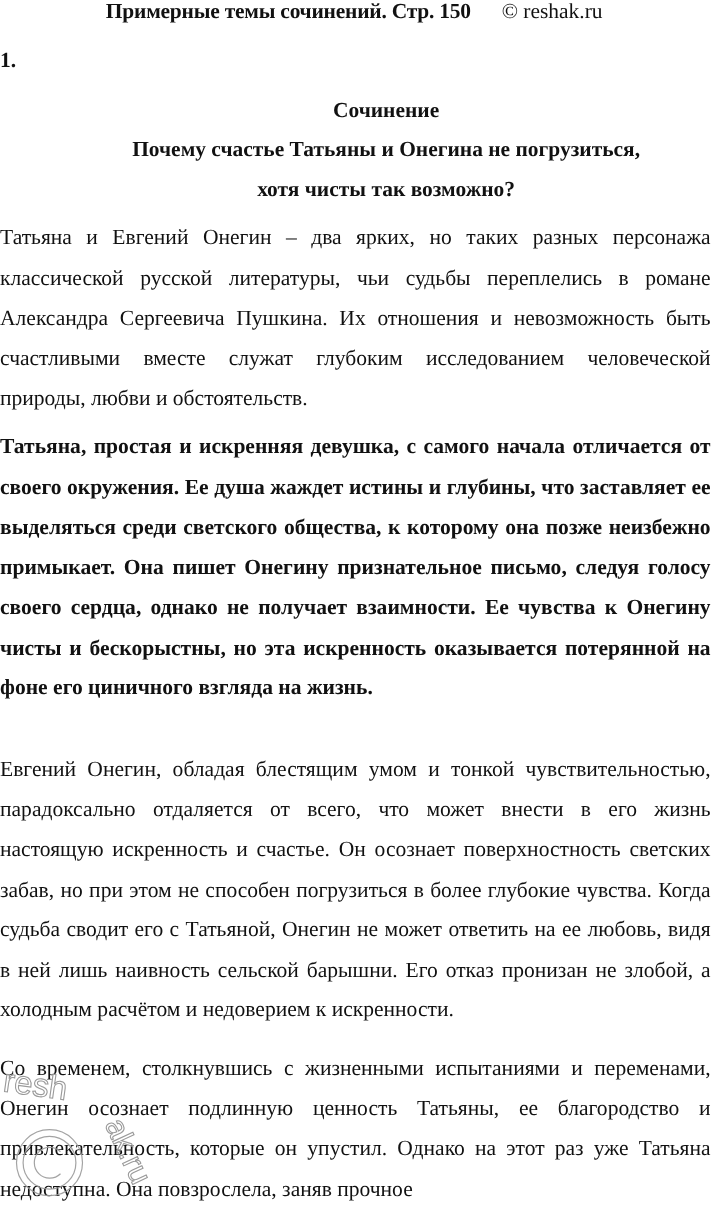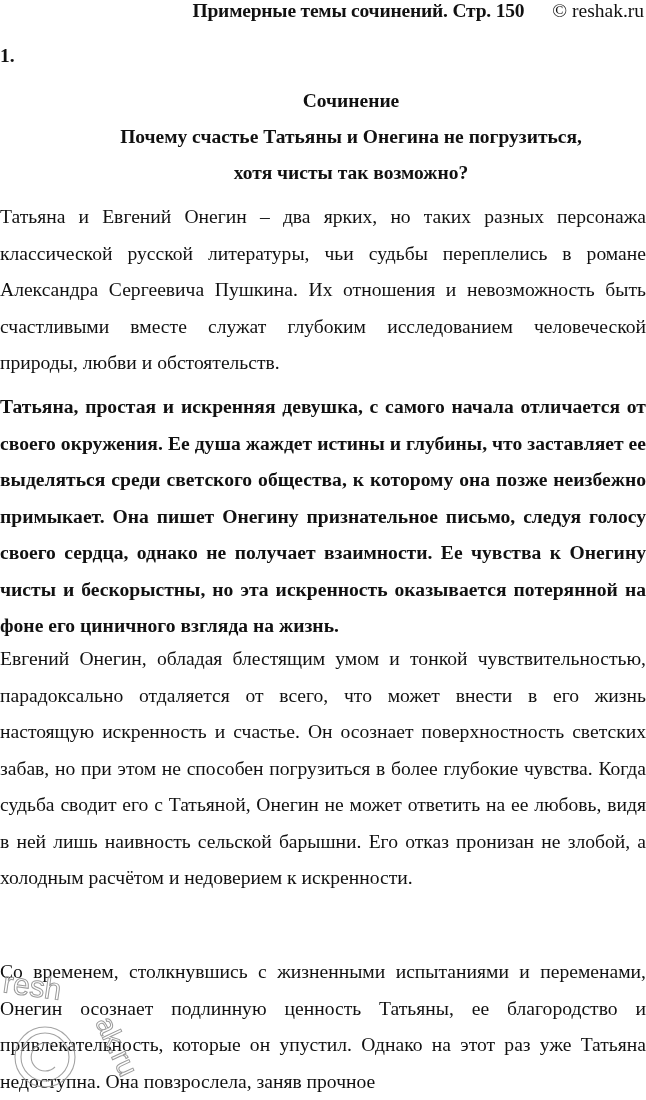--- a/index.html
+++ b/index.html
@@ -3,21 +3,21 @@
 <meta charset="utf-8">
 <style>
   html, body { margin: 0; padding: 0; background: #ffffff; }
   body {
     width: 646px; height: 1100px; overflow: hidden; position: relative;
     font-family: "Liberation Serif", "DejaVu Serif", serif;
     color: #111111;
   }
   .header {
     position: absolute; left: 0; top: 0; width: 646px; height: 26px;
-    display: flex; justify-content: flex-end; align-items: flex-start;
+    display: flex; justify-content: center; align-items: flex-start;
   }
   .header .title {
     font-weight: bold; font-size: 19.5px; line-height: 22px; letter-spacing: -0.2px;
   }
   .header .copy {
     font-size: 19.5px; line-height: 22px; padding-right: 2px; margin-left: 28px;
   }
   .num {
     position: absolute; left: 0; top: 45px; font-weight: bold; font-size: 19.5px; line-height: 22px;
   }
@@ -29,21 +29,21 @@
   .h2 { top: 126px; }
   .h3 { top: 162px; }
   .para {
     position: absolute; left: 0; width: 646px;
     font-size: 19.6px; line-height: 36.5px;
     text-align: justify; text-align-last: left;
     margin: 0;
   }
   .p1 { top: 199px; }
   .p2 { top: 389px; font-weight: bold; }
-  .p3 { top: 641px; }
+  .p3 { top: 682px; }
   .p4 { top: 954px; }
   .watermark {
     position: absolute; left: 0; top: 962px; width: 160px; height: 140px;
     pointer-events: none;
   }
 </style>
 </head>
 <body>
 
 <div class="header">

